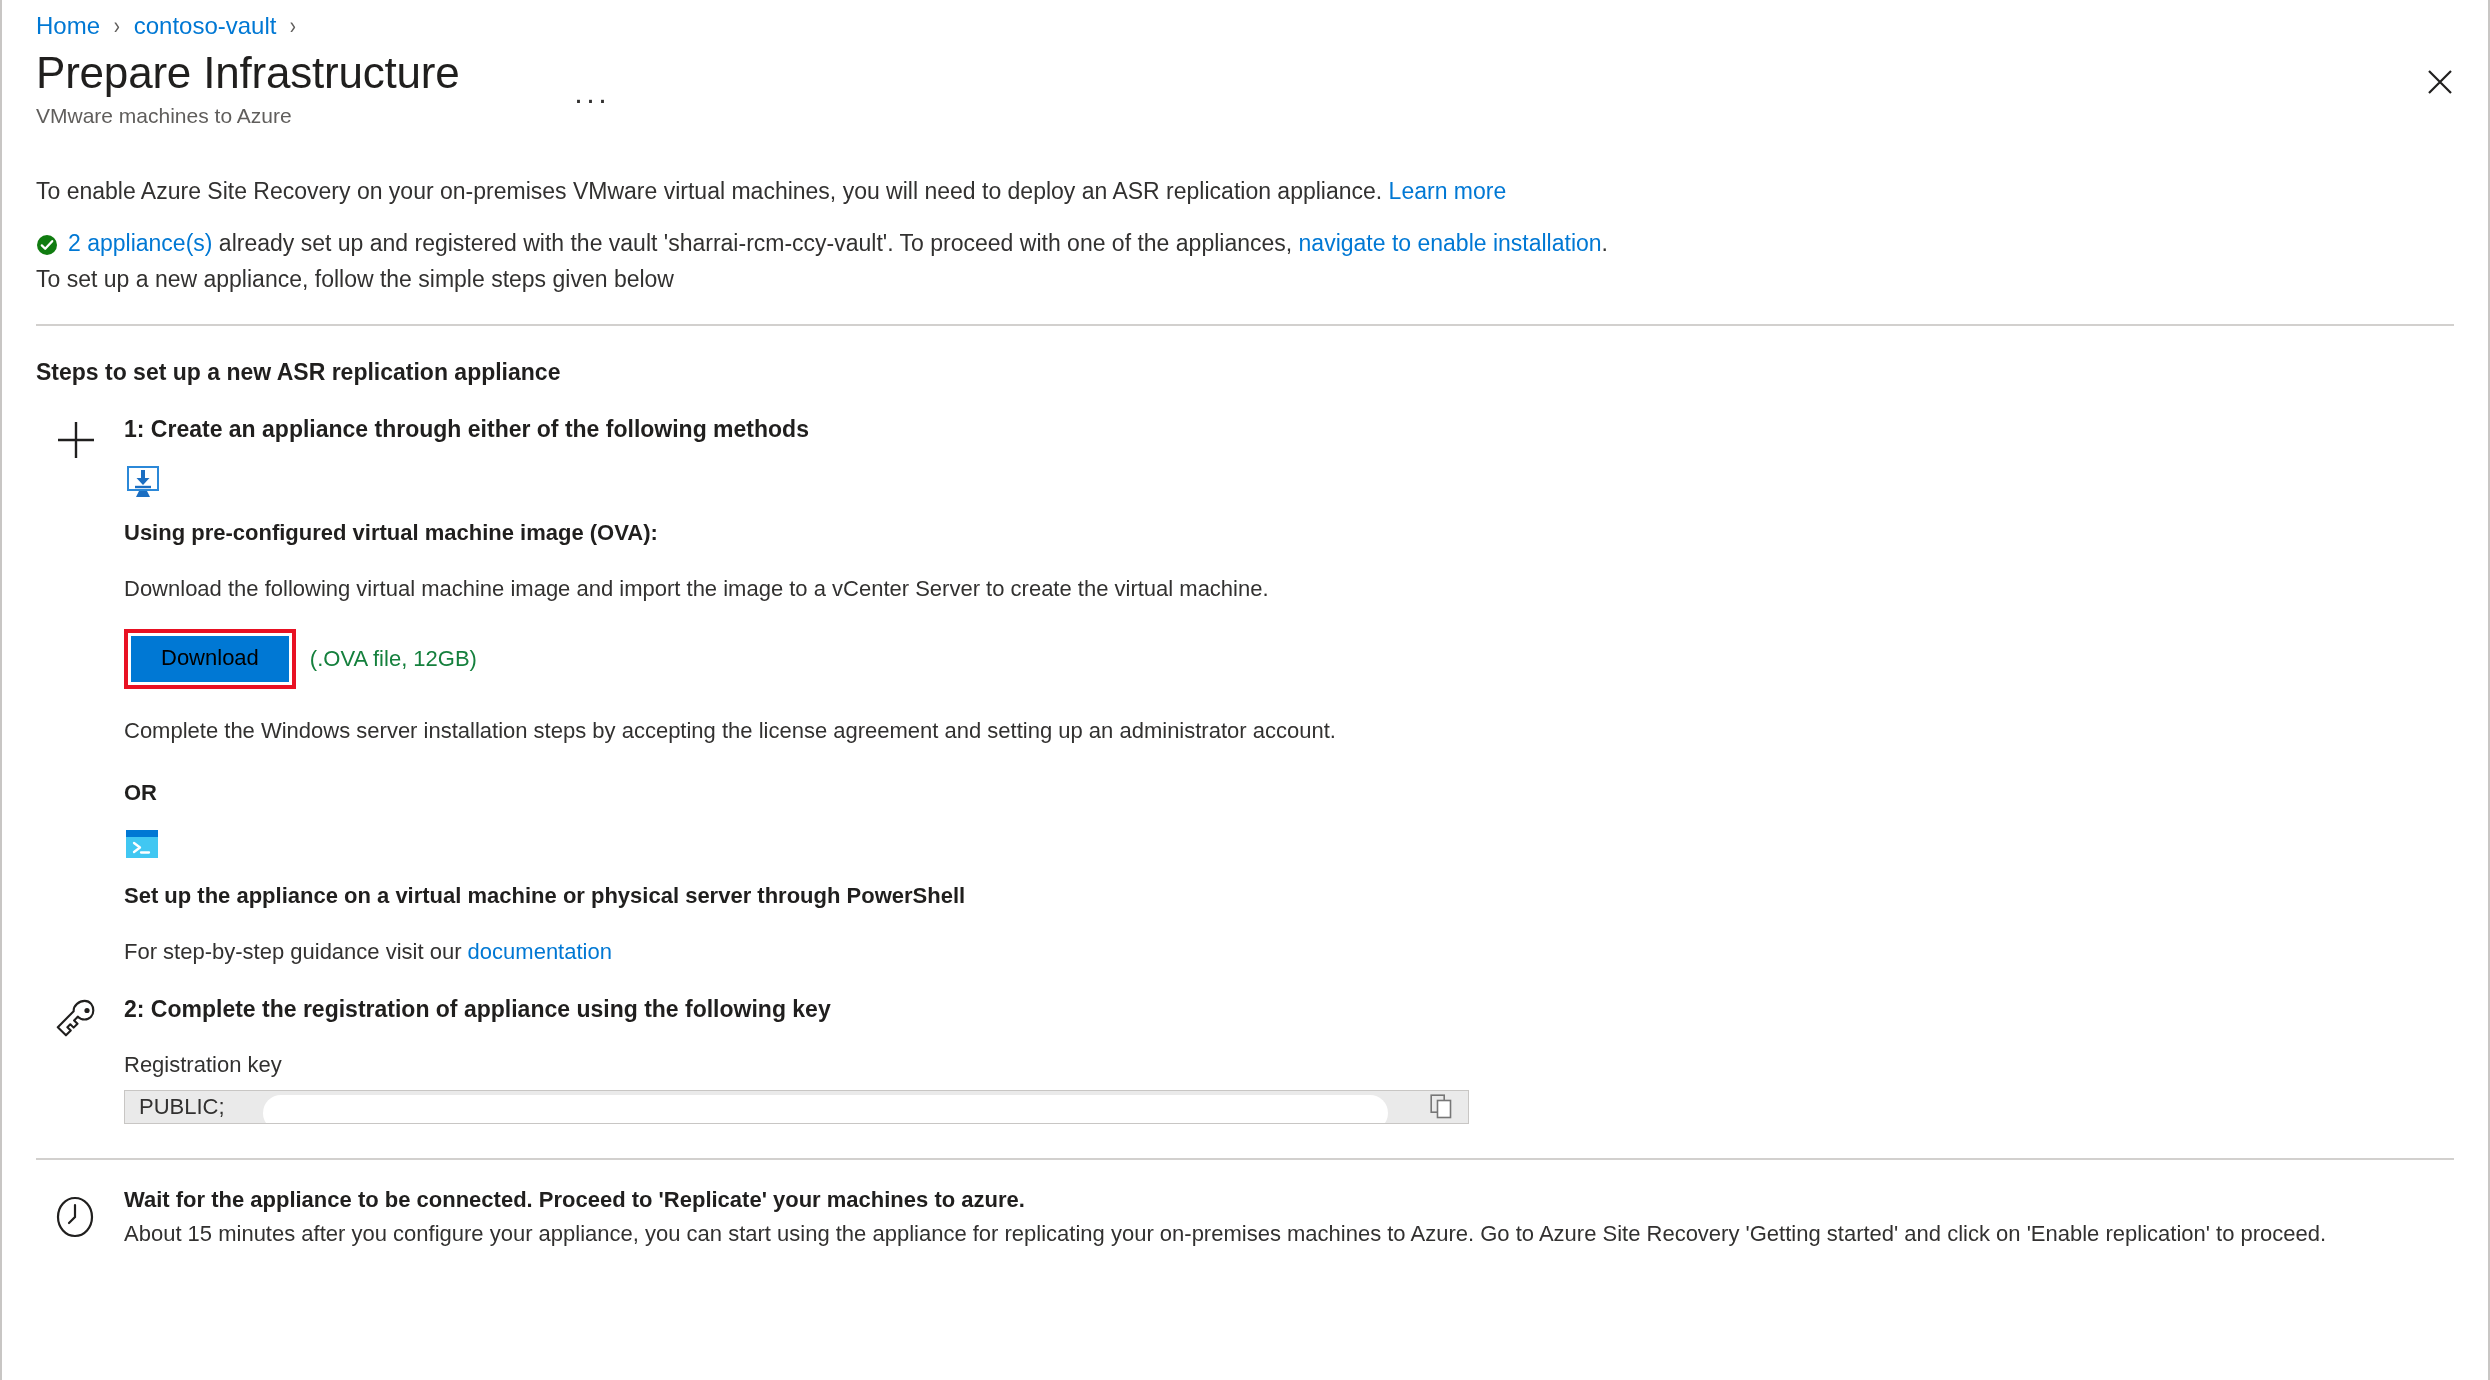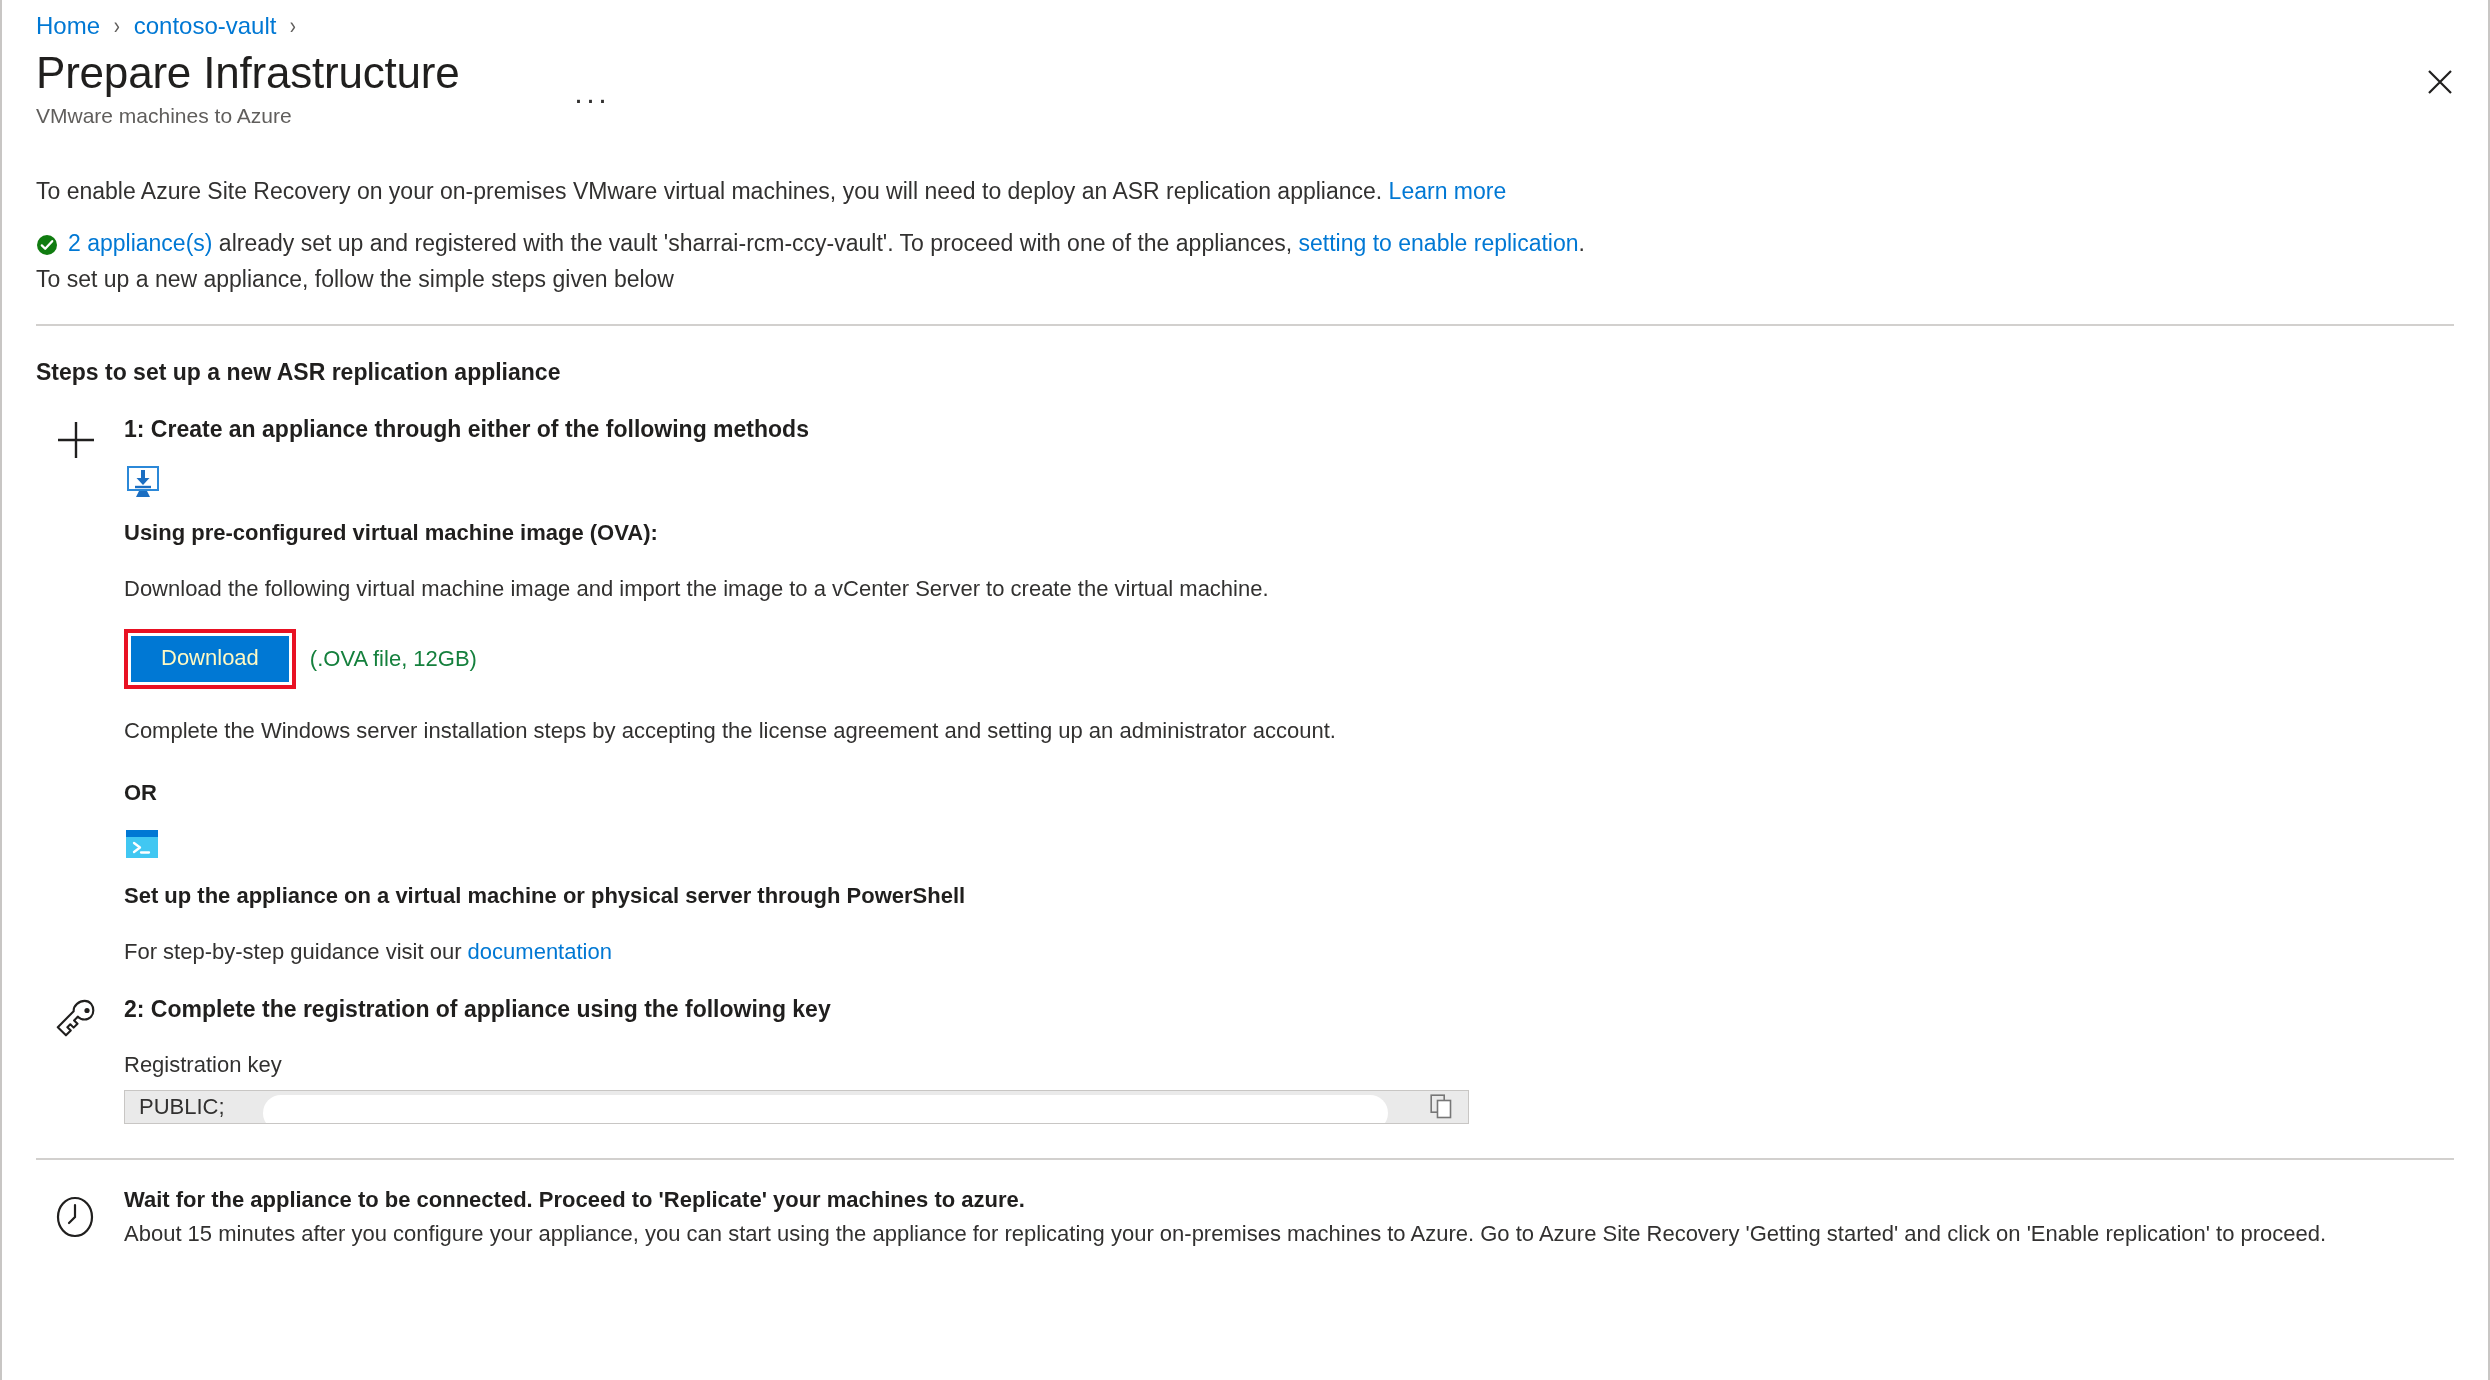--- a/index.html
+++ b/index.html
@@ -190,21 +190,21 @@
   .dl-highlight {
     position: relative;
     display: inline-block;
     padding: 3px;
     border: 4px solid #e81123;
     background: #ffffff;
   }
   .dl-button {
     display: block;
     background: #0078d4;
-    color: #fef9c3;
+    color: #000000;
     border: none;
     font-family: "Liberation Sans", sans-serif;
     font-size: 22px;
     padding: 9px 30px 11px 30px;
     min-width: 152px;
     cursor: pointer;
     text-align: center;
   }
   .dl-caption {
     font-size: 22px;
@@ -320,21 +320,21 @@
   <div class="intro">
     <p><span>To enable Azure Site Recovery on your on-premises VMware virtual machines, you will need to deploy an ASR replication appliance. </span><a class="inline-link">Learn more</a></p>
 
     <div class="status-line">
       <span class="check-icon">
         <svg width="22" height="22" viewBox="0 0 22 22" aria-hidden="true">
           <circle cx="11" cy="11" r="10" fill="#107c10"></circle>
           <path d="M5.8 11.4 L9.2 14.8 L16.2 7.2" stroke="#ffffff" stroke-width="2.3" fill="none" stroke-linecap="round" stroke-linejoin="round"></path>
         </svg>
       </span>
-      <span><a class="inline-link">2 appliance(s)</a><span> already set up and registered with the vault 'sharrai-rcm-ccy-vault'. To proceed with one of the appliances, </span><a class="inline-link">setting to enable replication</a><span>.</span></span>
+      <span><a class="inline-link">2 appliance(s)</a><span> already set up and registered with the vault 'sharrai-rcm-ccy-vault'. To proceed with one of the appliances, </span><a class="inline-link">navigate to enable installation</a><span>.</span></span>
     </div>
 
     <p class="row-gap-22">To set up a new appliance, follow the simple steps given below</p>
   </div>
 
   <hr class="rule">
 
   <div class="section-heading">Steps to set up a new ASR replication appliance</div>
 
   <div class="step">

